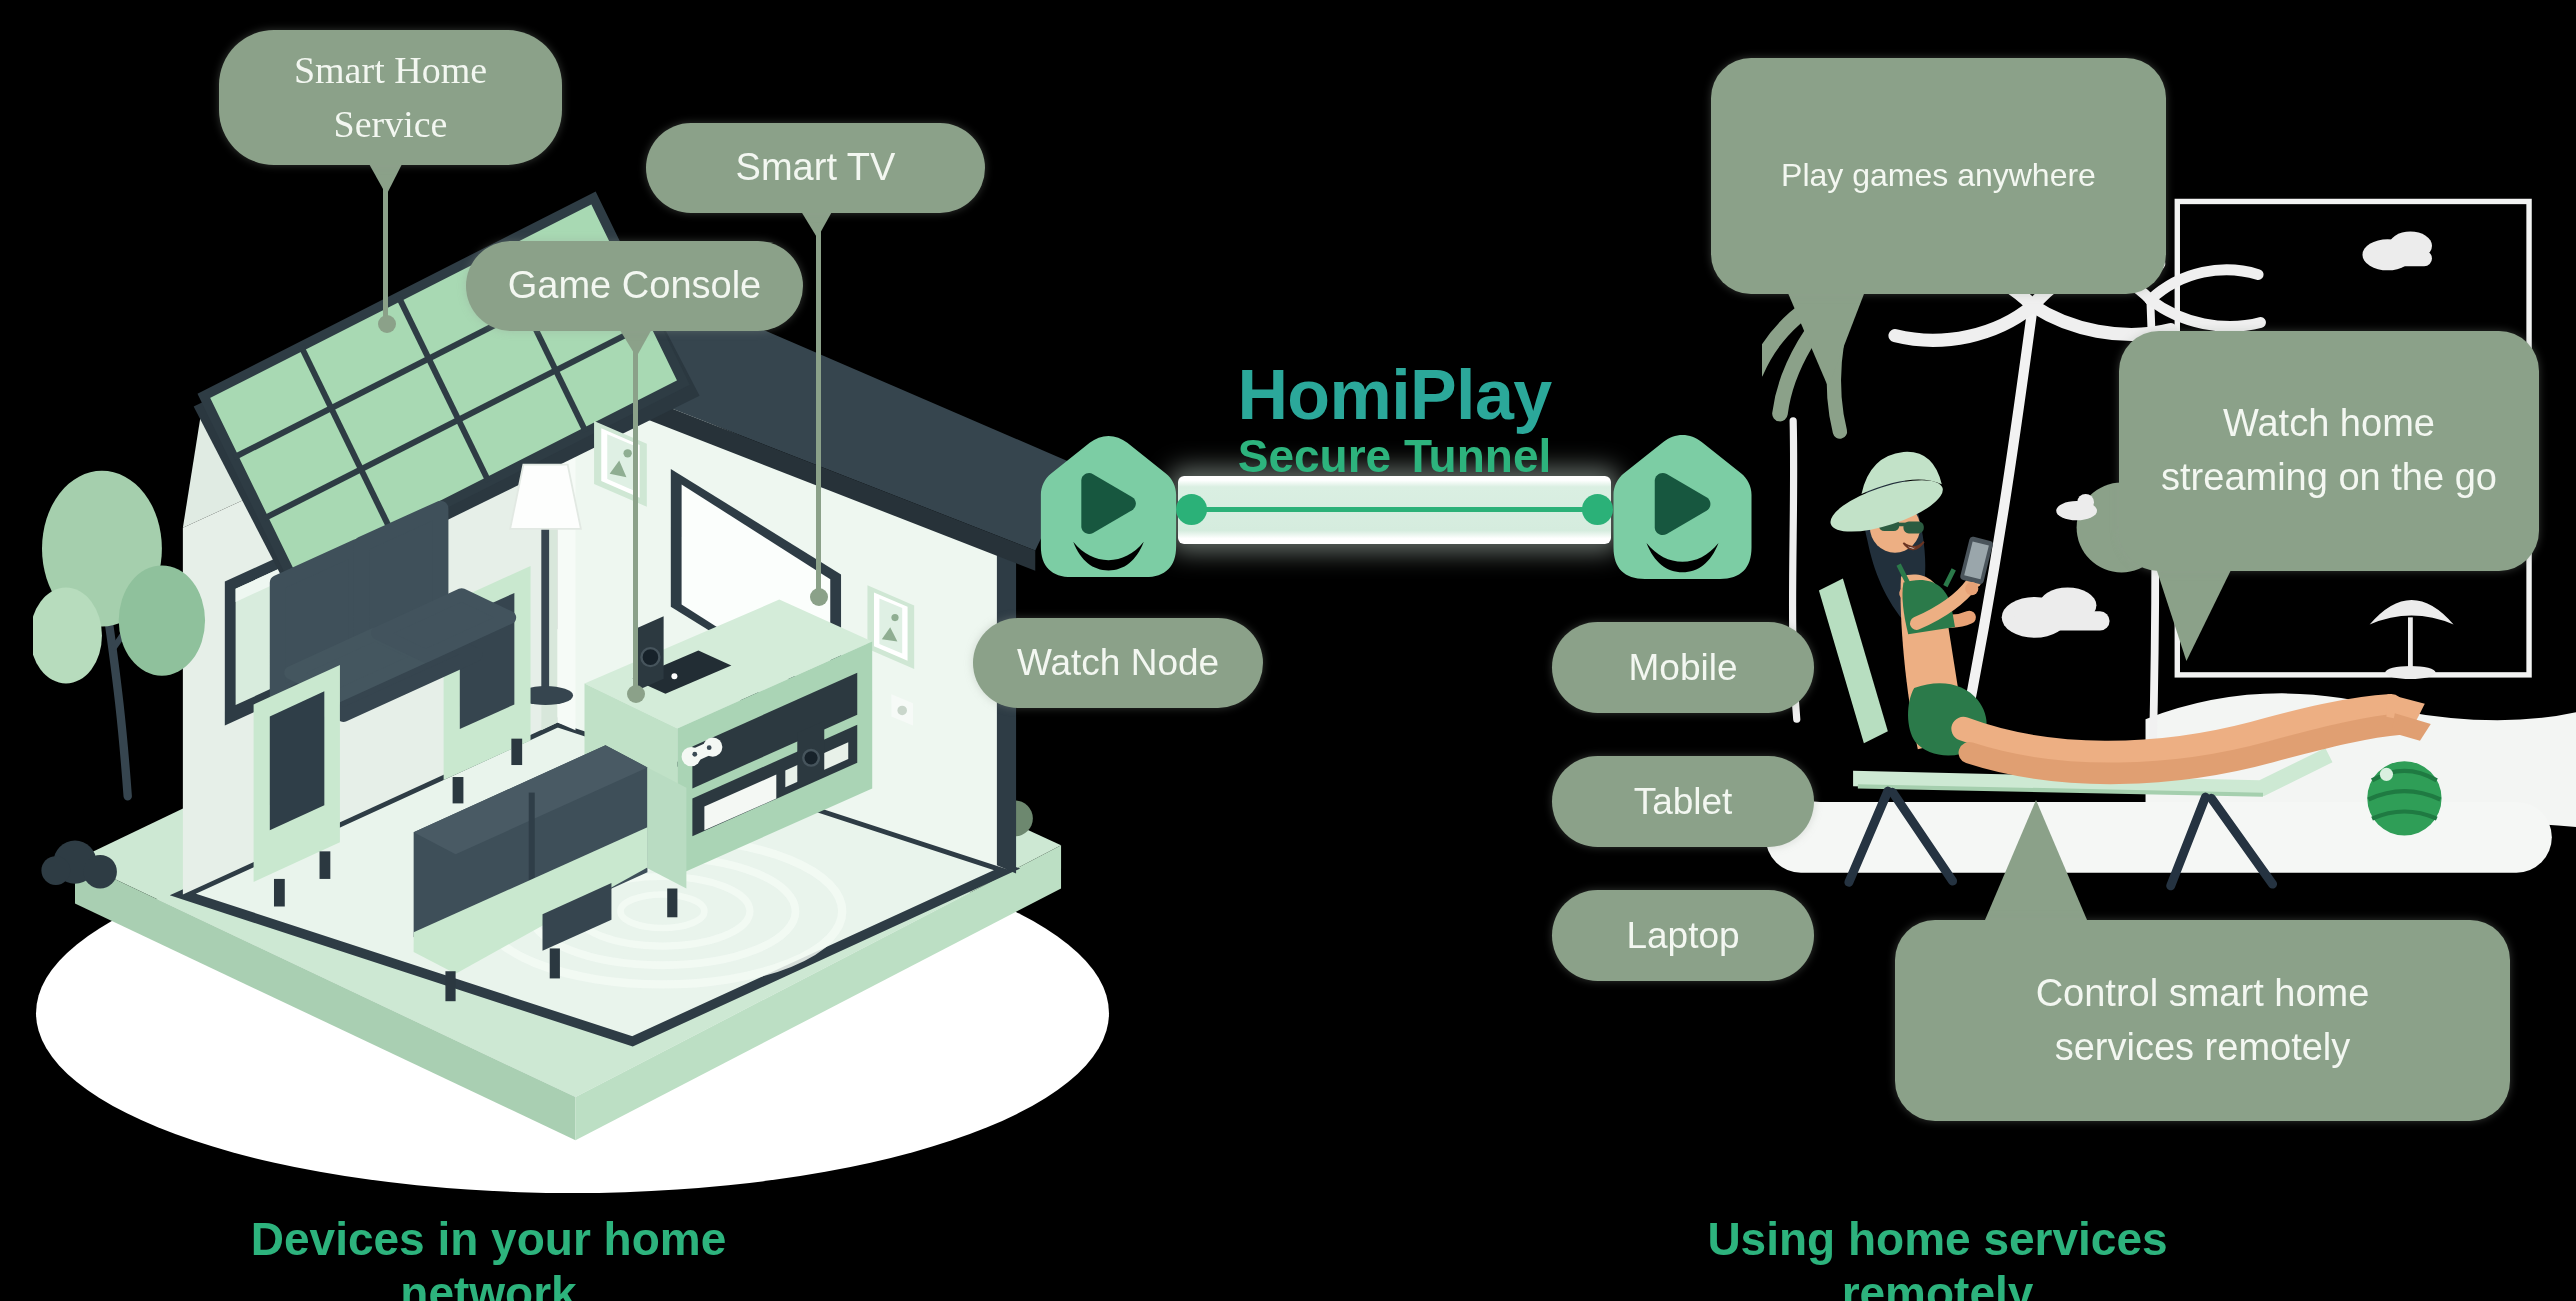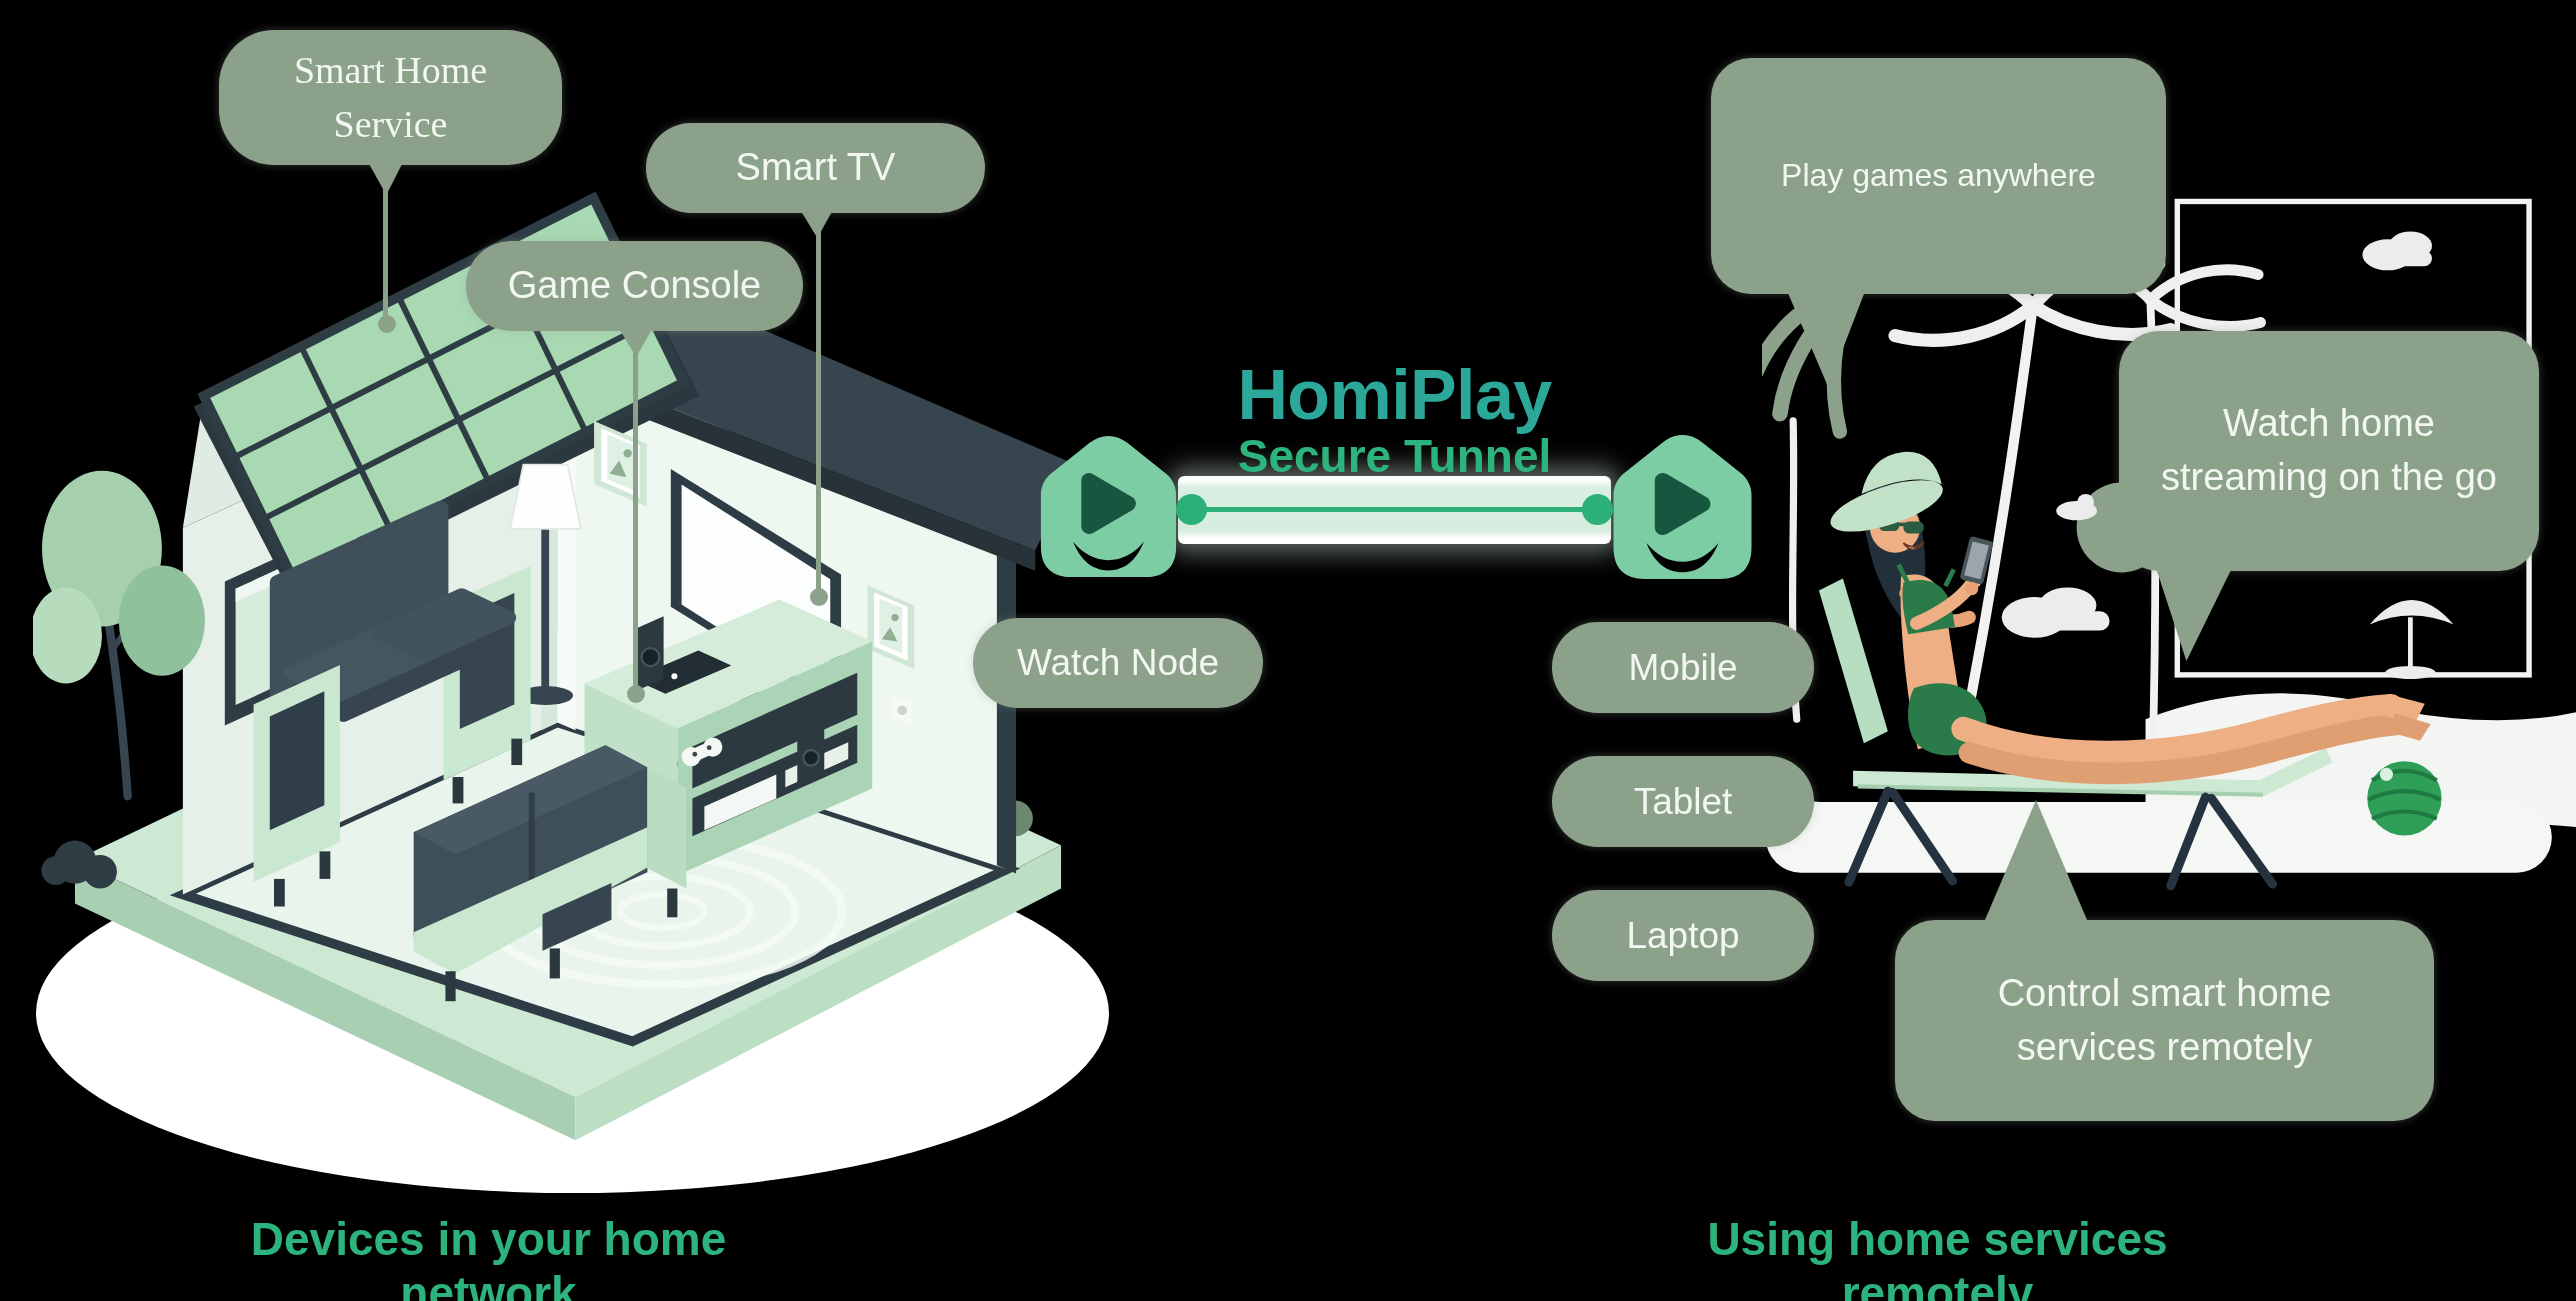--- a/index.html
+++ b/index.html
@@ -321,21 +321,21 @@
   <div class="bubble pill z4" style="left:973px;top:618px;width:290px;height:90px;font-size:37px;">Watch Node</div>
 
   <div class="tail z3" style="left:1772px;top:286px;width:108px;height:101px;clip-path:polygon(12% 0,88% 0,52% 100%);"></div>
   <div class="bubble round z4" style="left:1711px;top:58px;width:455px;height:236px;border-radius:40px;font-size:32px;">Play games anywhere</div>
 
   <div class="tail z3" style="left:2144px;top:562px;width:101px;height:99px;clip-path:polygon(10% 0,90% 0,42% 100%);"></div>
   <div class="bubble round z4" style="left:2105px;top:331px;width:420px;height:240px;border-radius:40px;font-size:38px;margin-left:14px;">Watch home
 streaming on the go</div>
 
   <div class="tail z3" style="left:1982px;top:800px;width:108px;height:127px;clip-path:polygon(50% 0,100% 100%,0 100%);"></div>
-  <div class="bubble round z4" style="left:1895px;top:920px;width:539px;height:201px;border-radius:40px;font-size:38px;">Control smart home
+  <div class="bubble round z4" style="left:1895px;top:920px;width:615px;height:201px;border-radius:40px;font-size:38px;">Control smart home
 services remotely</div>
 
   <div class="bubble pill z4" style="left:1552px;top:622px;width:262px;height:91px;">Mobile</div>
   <div class="bubble pill z4" style="left:1552px;top:756px;width:262px;height:91px;">Tablet</div>
   <div class="bubble pill z4" style="left:1552px;top:890px;width:262px;height:91px;">Laptop</div>
 
   <div class="caption" style="left:159px;top:1212px;">Devices in your home network</div>
   <div class="caption" style="left:1608px;top:1212px;">Using home services remotely</div>
 
 </div>

